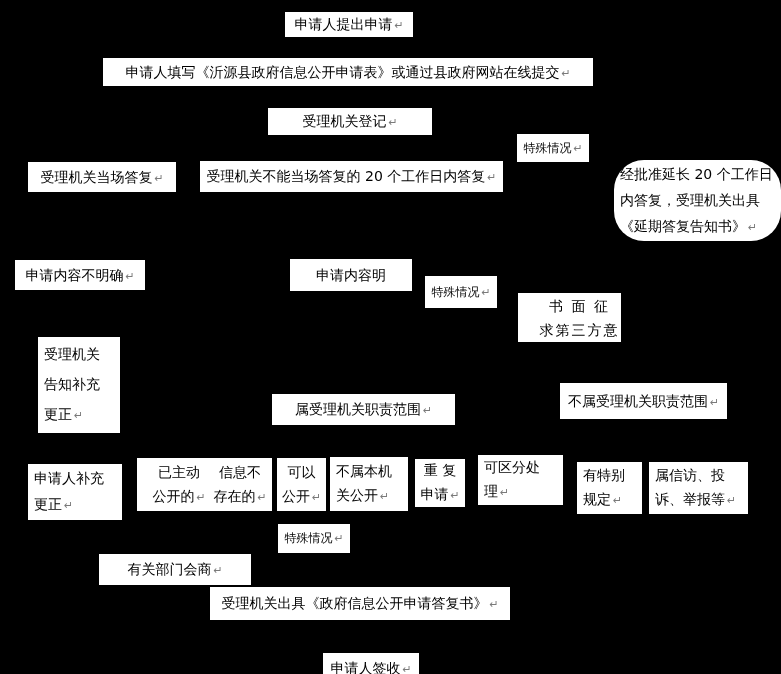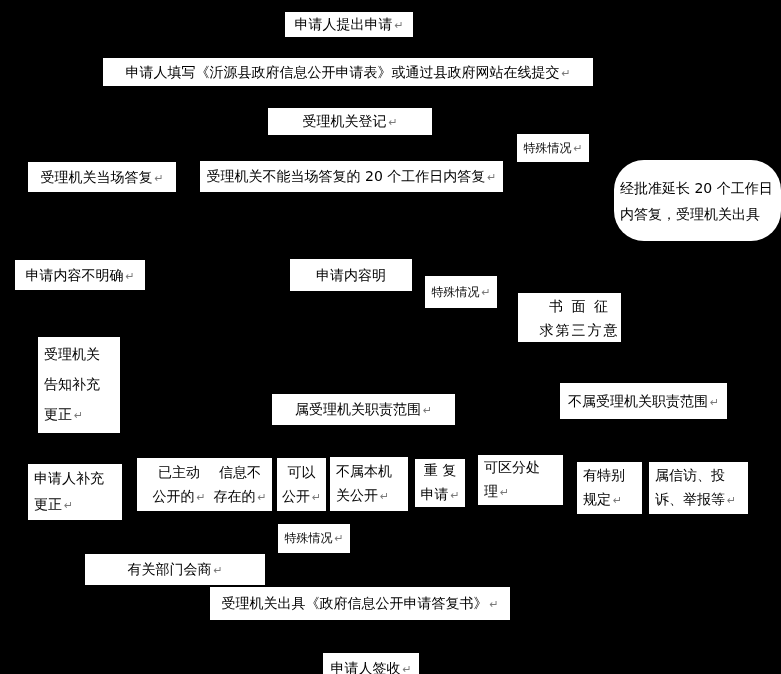--- a/index.html
+++ b/index.html
@@ -49,20 +49,21 @@
     <div class="line"><span>受理机关当场答复</span><span class="ret">↵</span></div>
   </div>
 
   <div class="node c" style="left:200px;top:152px;width:303px;height:31px;">
     <div class="line"><span>受理机关不能当场答复的 20 个工作日内答复</span><span class="ret">↵</span></div>
   </div>
 
   <div class="node l lh26" style="left:614px;top:151px;width:167px;height:81px;border-radius:30px;">
     <div class="line"><span>经批准延长 20 个工作日</span></div>
     <div class="line"><span>内答复，受理机关出具</span></div>
+    <div class="line"><span>《延期答复告知书》</span><span class="ret">↵</span></div>
   </div>
 
   <div class="node c" style="left:15px;top:251px;width:130px;height:30px;">
     <div class="line"><span>申请内容不明确</span><span class="ret">↵</span></div>
   </div>
 
   <div class="node c" style="left:290px;top:250px;width:122px;height:32px;">
     <div class="line"><span>申请内容明</span></div>
   </div>
 
@@ -131,21 +132,21 @@
 
   <div class="node l lh24" style="left:649px;top:453px;width:99px;height:52px;">
     <div class="line"><span>属信访、投</span></div>
     <div class="line"><span>诉、举报等</span><span class="ret">↵</span></div>
   </div>
 
   <div class="node c s" style="left:278px;top:515px;width:72px;height:29px;">
     <div class="line"><span>特殊情况</span><span class="ret">↵</span></div>
   </div>
 
-  <div class="node c" style="left:85px;top:545px;width:180px;height:31px;">
+  <div class="node c" style="left:99px;top:545px;width:152px;height:31px;">
     <div class="line"><span>有关部门会商</span><span class="ret">↵</span></div>
   </div>
 
   <div class="node c" style="left:210px;top:578px;width:300px;height:33px;">
     <div class="line"><span>受理机关出具《政府信息公开申请答复书》</span><span class="ret">↵</span></div>
   </div>
 
   <div class="node c" style="left:323px;top:644px;width:96px;height:30px;">
     <div class="line"><span>申请人签收</span><span class="ret">↵</span></div>
   </div>

